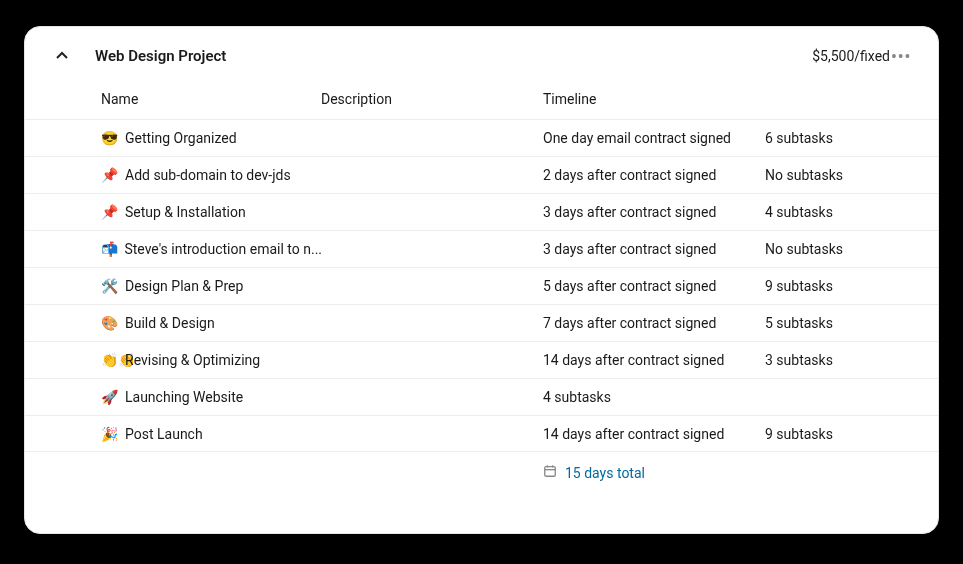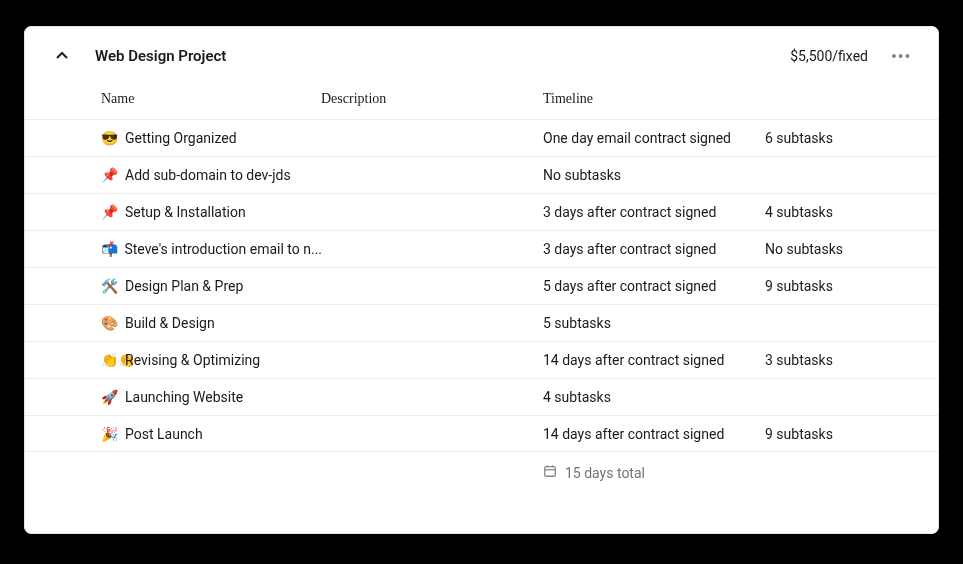--- a/index.html
+++ b/index.html
@@ -6,21 +6,21 @@
     body {
       background: #000;
       font-family: -apple-system, BlinkMacSystemFont, "Segoe UI", Roboto, Helvetica, Arial, sans-serif;
       width: 963px;
       height: 564px;
       padding: 26px 24px 30px 24px;
     }
     .card {
       background: #fff;
       border: 1px solid #e5e5e5;
-      border-radius: 7px;
+      border-radius: 16px;
       width: 100%;
       height: 100%;
       overflow: hidden;
       display: flex;
       flex-direction: column;
     }
     .card-header {
       display: flex;
       align-items: center;
       padding: 18px 26px 16px 26px;
@@ -37,21 +37,20 @@
     .chevron svg { stroke: #222; stroke-width: 2; fill: none; }
     .proj-title {
       font-size: 15px;
       font-weight: 600;
       color: #1a1a1a;
       flex: 1;
     }
     .price {
       font-size: 14px;
       color: #1a1a1a;
-      margin-right: 22px;
     }
     .more {
       width: 22px;
       height: 22px;
       display: flex;
       align-items: center;
       justify-content: center;
       cursor: pointer;
       color: #888;
       font-weight: bold;
@@ -61,21 +60,21 @@
       display: grid;
       grid-template-columns: 76px 220px 222px 222px 1fr;
       align-items: center;
     }
     .thead {
       padding: 8px 0 12px 0;
       color: #1a1a1a;
       font-size: 14px;
       font-weight: 400;
     }
-    .thead .cell { padding: 0 16px 0 0; font-family: Liberation Serif, serif; }
+    .thead .cell { padding: 0 16px 0 0; }
     .row {
       border-top: 1px solid #ececec;
       min-height: 37px;
       padding: 9px 0;
     }
     .body-wrap .row:last-of-type {
       border-bottom: 1px solid #ececec;
     }
     .cell {
       font-size: 14px;
@@ -86,21 +85,21 @@
       padding-right: 10px;
     }
     .cell.name { display: flex; align-items: center; gap: 6px; }
     .emoji { display: inline-block; width: 18px; text-align: center; font-size: 14px; }
     .footer-row {
       display: grid;
       grid-template-columns: 76px 220px 222px 222px 1fr;
       align-items: center;
       padding: 12px 16px 12px 0;
       font-size: 14px;
-      color: #737373;
+      color: #0369a1;
     }
     .footer-cell {
       display: flex;
       align-items: center;
       gap: 8px;
     }
     .cal-icon svg { stroke: #888; stroke-width: 1.5; fill: none; }
   </style>
 </head>
 <body>
@@ -138,20 +137,21 @@
         <div class="cell">One day email contract signed</div>
         <div class="cell">6 subtasks</div>
       </div>
       <div class="grid row">
         <div class="cell"></div>
         <div class="cell name">
           <span class="emoji">📌</span>
           <span>Add sub-domain to dev-jds</span>
         </div>
         <div class="cell"></div>
+        <div class="cell">2 days after contract signed</div>
         <div class="cell">No subtasks</div>
       </div>
       <div class="grid row">
         <div class="cell"></div>
         <div class="cell name">
           <span class="emoji">📌</span>
           <span>Setup &amp; Installation</span>
         </div>
         <div class="cell"></div>
         <div class="cell">3 days after contract signed</div>
@@ -177,20 +177,21 @@
         <div class="cell">5 days after contract signed</div>
         <div class="cell">9 subtasks</div>
       </div>
       <div class="grid row">
         <div class="cell"></div>
         <div class="cell name">
           <span class="emoji">🎨</span>
           <span>Build &amp; Design</span>
         </div>
         <div class="cell"></div>
+        <div class="cell">7 days after contract signed</div>
         <div class="cell">5 subtasks</div>
       </div>
       <div class="grid row">
         <div class="cell"></div>
         <div class="cell name">
           <span class="emoji">👏👏</span>
           <span>Revising &amp; Optimizing</span>
         </div>
         <div class="cell"></div>
         <div class="cell">14 days after contract signed</div>

